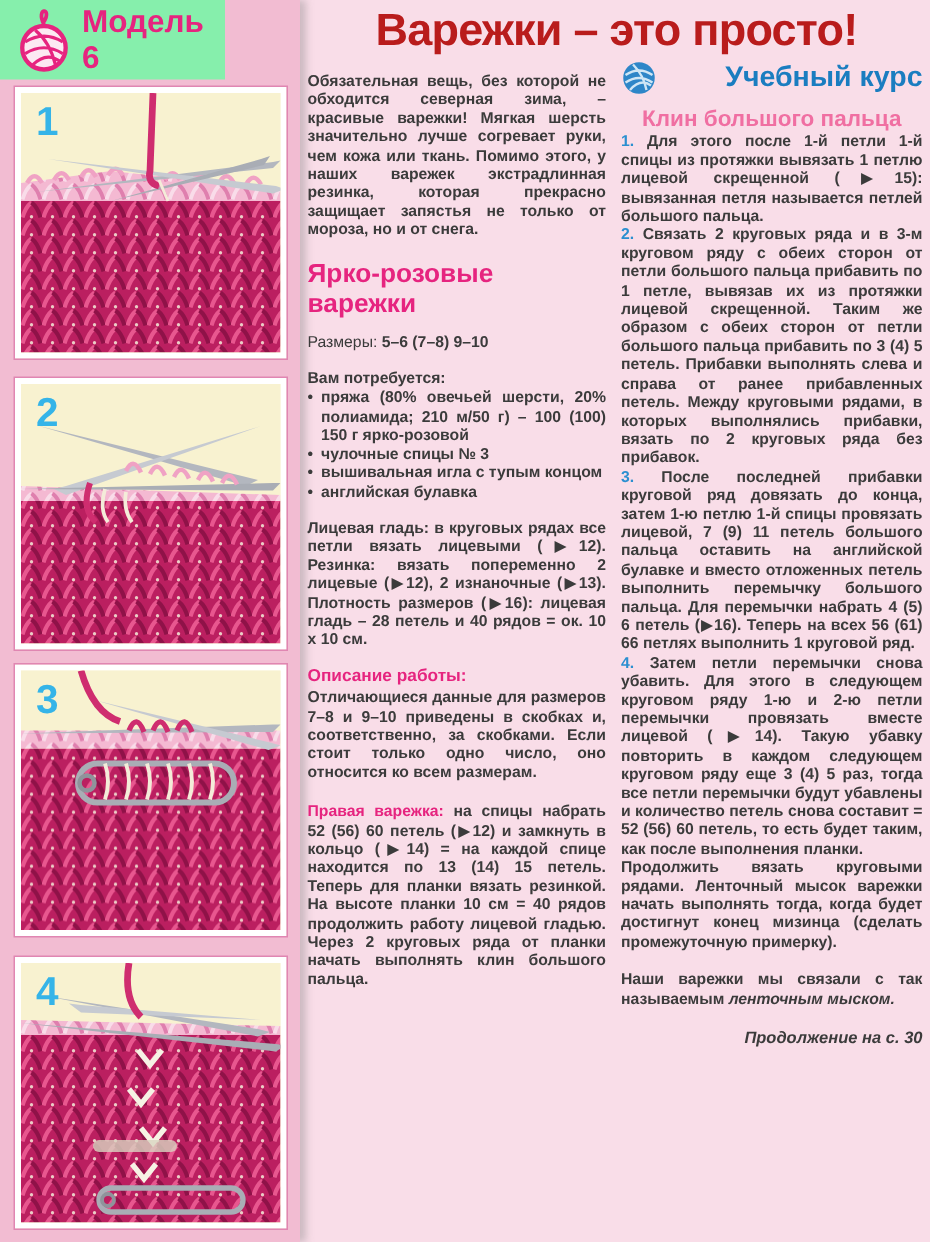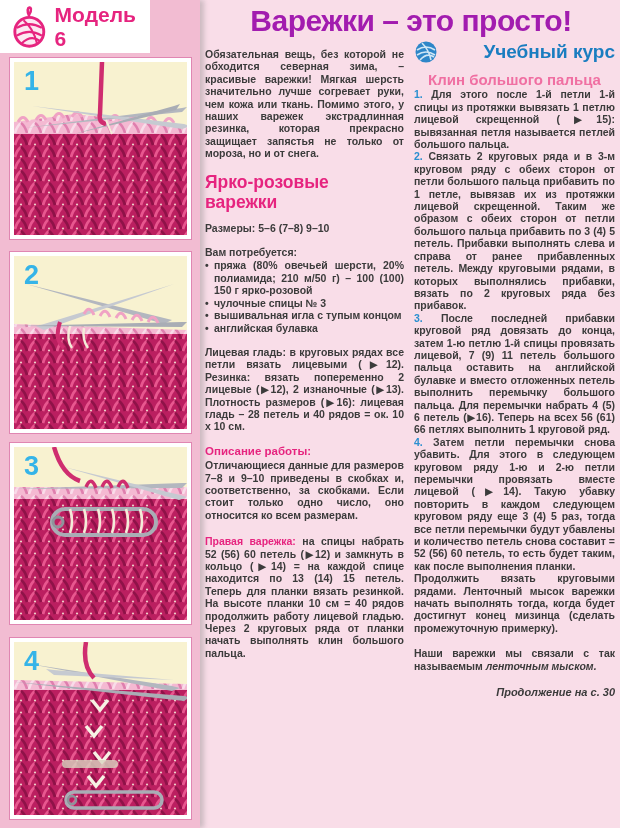--- a/index.html
+++ b/index.html
@@ -4,42 +4,42 @@
 <style>
   * { margin:0; padding:0; box-sizing:border-box; }
   html,body { width:620px; }
   body { font-family:"Liberation Sans","DejaVu Sans",sans-serif; }
   .page { position:relative; width:620px; height:828px; background:#f9dde8; overflow:hidden; }
 
   
   .left-strip { position:absolute; left:0; top:0; width:200px; height:828px;
                 background:#f2bcd2; box-shadow:4px 0 5px rgba(120,120,120,.35); }
   .model-box { position:absolute; left:0; top:0; width:150px; height:53px;
-               background:#ffffff; display:flex; align-items:center; gap:6px; padding-left:10px; }
+               background:#86efac; display:flex; align-items:center; gap:6px; padding-left:10px; }
   .model-label { color:#e6247f; font-weight:bold; font-size:21px; }
   .panel { position:absolute; left:10px; width:181px; height:181px;
            background:#f8f2d0; border:4px solid #ffffff; outline:1px solid #e086b2; }
   .panel svg { position:absolute; left:0; top:0; width:100%; height:100%; }
   .panel-num { position:absolute; left:10px; top:4px; color:#35b4e8;
                font-weight:bold; font-size:27px; z-index:3; }
 
   
   .main-title { position:absolute; left:205px; top:4px; width:412px; text-align:center;
-                color:#a21caf; font-weight:bold; font-size:30px; letter-spacing:-.5px; }
+                color:#b91c1c; font-weight:bold; font-size:30px; letter-spacing:-.5px; }
 
   
   .col { position:absolute; color:#3b3b3b; font-weight:bold; font-size:10.5px;
          line-height:12.4px; text-align:justify; }
   .col-mid   { left:205px; top:48px; width:199px; }
   .col-right { left:414px; top:40px; width:201px; }
 
   p.block { margin-bottom:12px; }
   .magenta { color:#e6247f;margin-top:44px; }
   .mid-section-title { color:#e6247f; font-size:17.5px; line-height:20px; margin:10px 0 10px; text-align:left; }
-  .lead { font-weight:bold; }
+  .lead { font-weight:normal; }
   .bullets { list-style:none; margin-bottom:12px; }
   .bullets li { position:relative; padding-left:9px; text-align:justify; }
   .bullets li::before { content:"•"; position:absolute; left:0; top:0; }
   .work-title { color:#e6247f; margin-bottom:2px; text-align:left; font-size:11.5px; }
 
   .course-head { display:flex; align-items:center; gap:7px; margin-bottom:10px;justify-content:space-between; }
   .course-title { color:#1a7dc0; font-weight:bold; font-size:19px; }
   .subhead { color:#f06fa2; font-size:15px; margin-bottom:2px; text-align:center; }
   .step-num { color:#2a8fd0; }
   .steps p { margin:0; }

